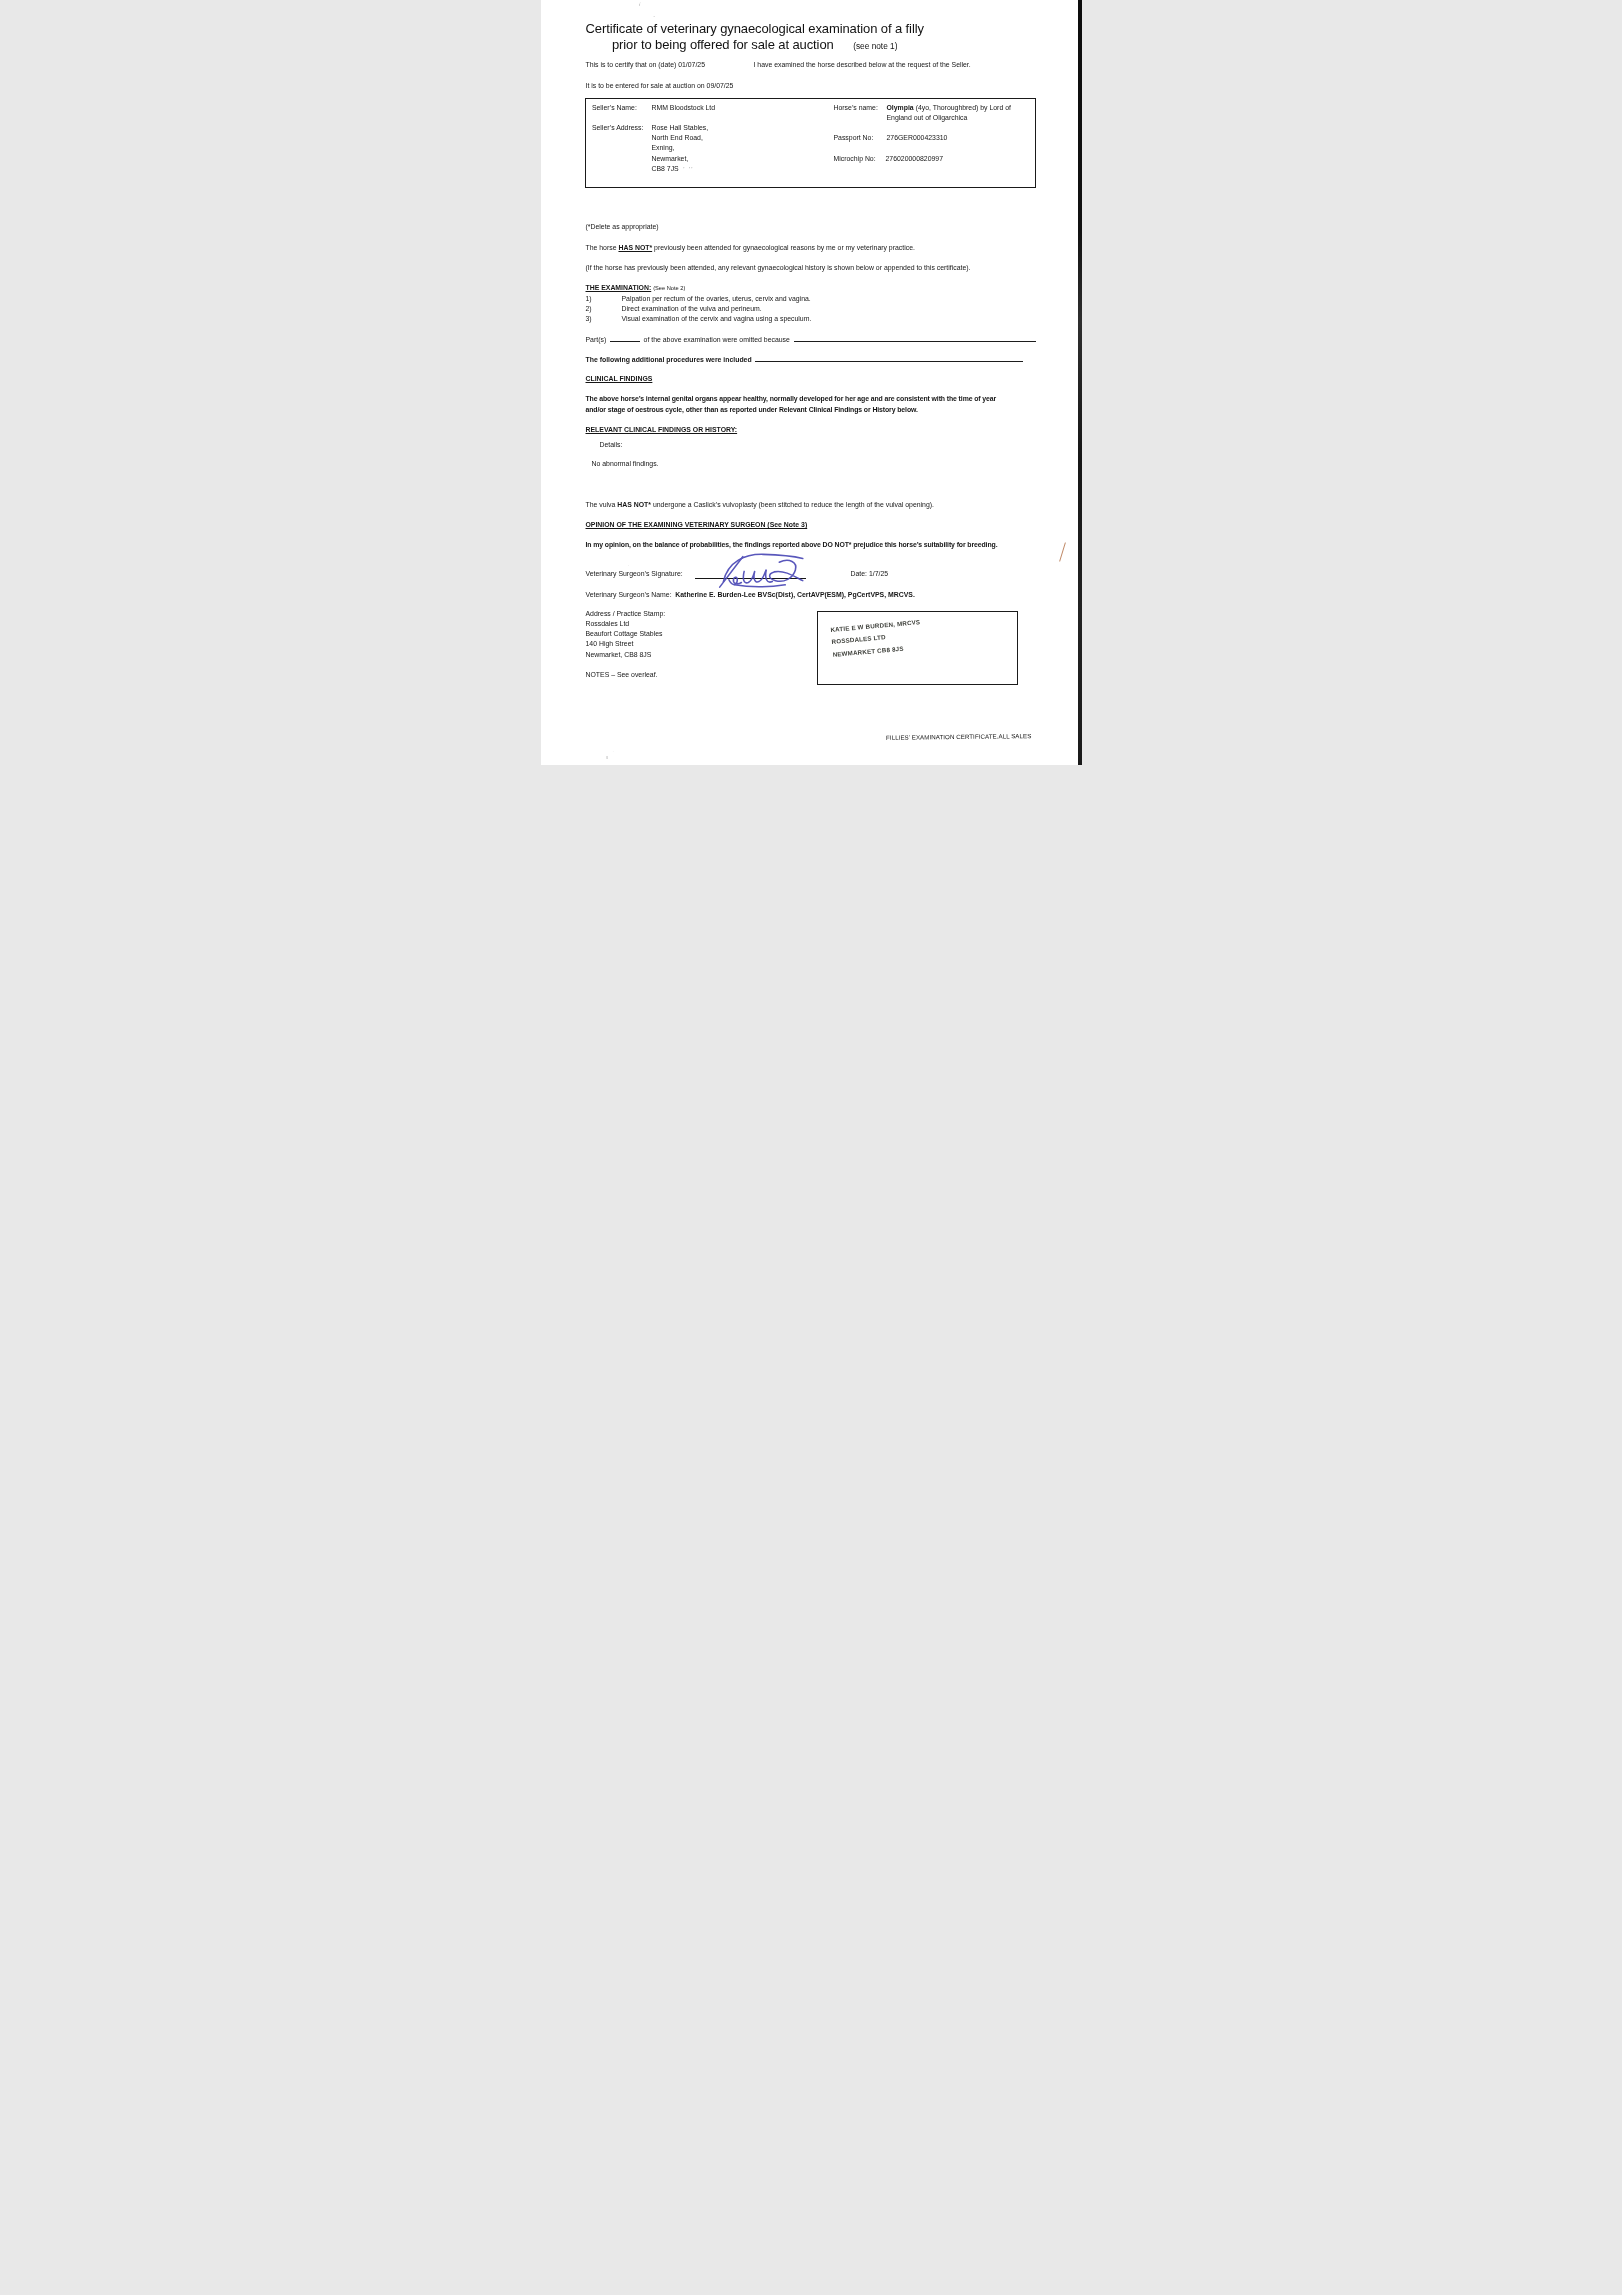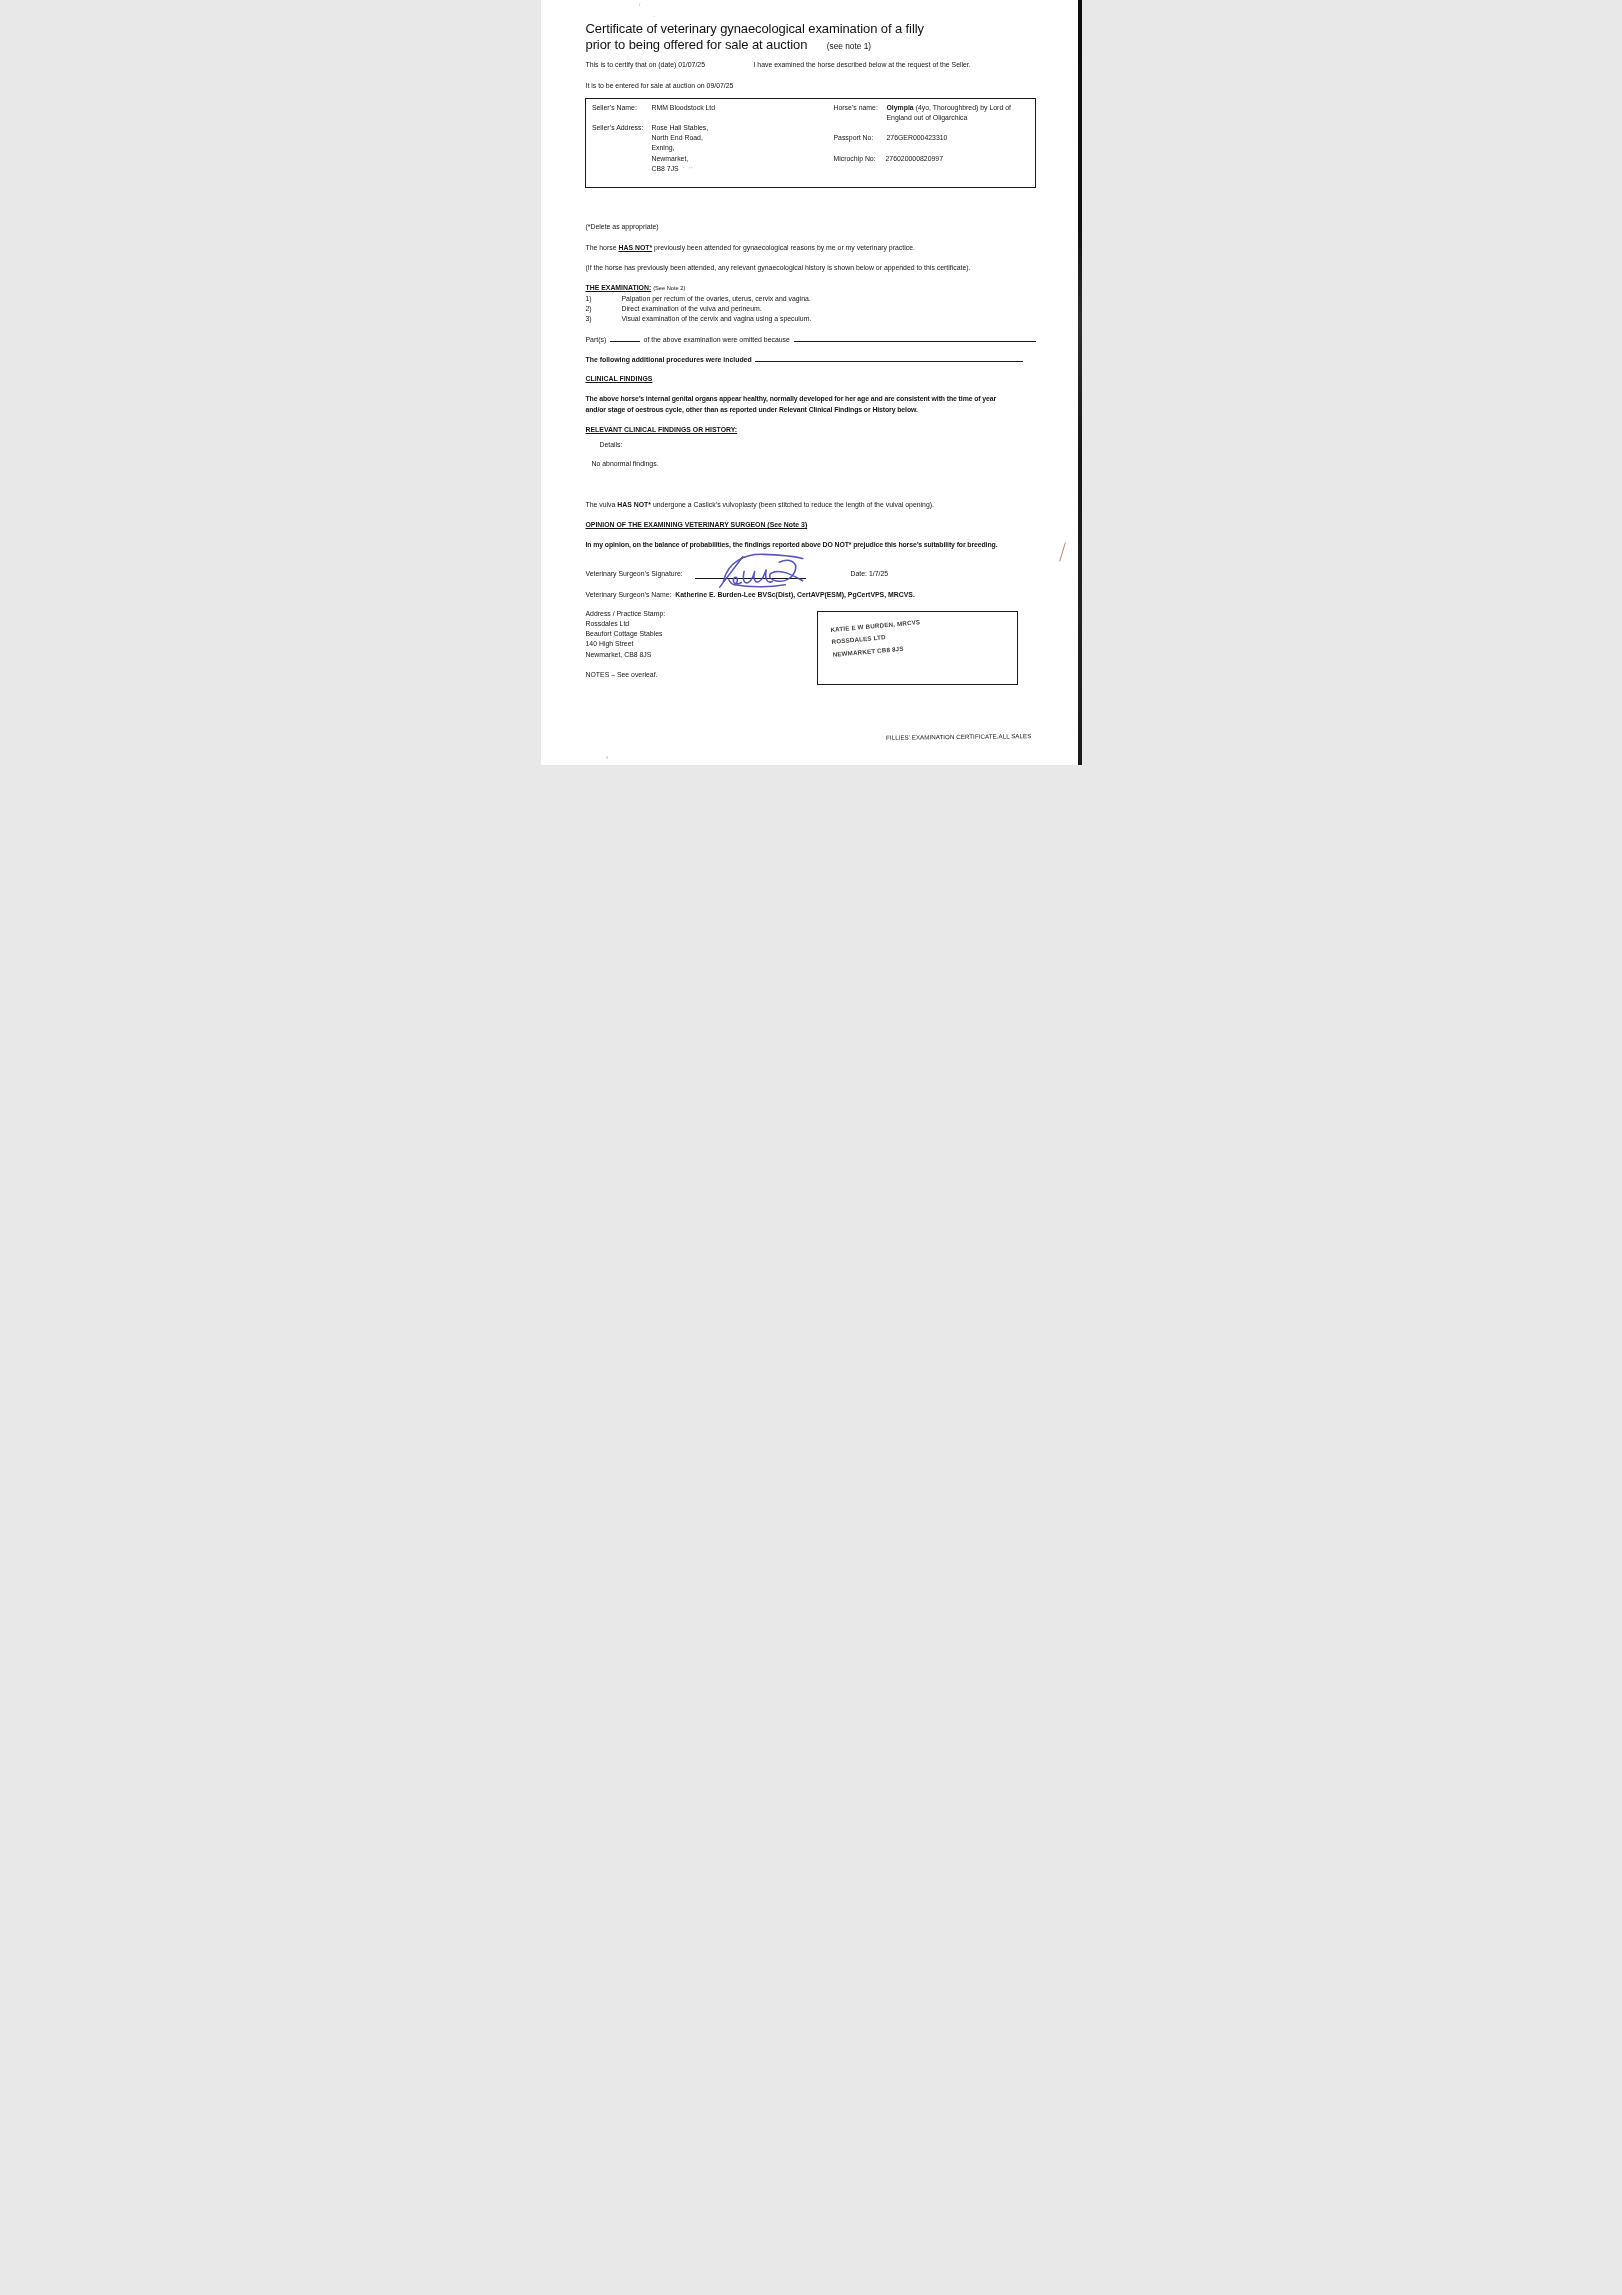--- a/index.html
+++ b/index.html
@@ -8,21 +8,21 @@
     width:541px;height:765px;
     margin:0 auto;
     background:#ffffff;
     font-family:"Liberation Sans","DejaVu Sans",sans-serif;
     color:#161616;
     overflow:hidden;
   }
   .line{position:absolute;font-size:6.9px;white-space:nowrap;line-height:8.7px;}
   .b{font-weight:bold;}
   .bu{font-weight:bold;text-decoration:underline;text-decoration-thickness:0.7px;text-underline-offset:1.4px;}
-  .title{position:absolute;left:45px;top:21px;font-size:13px;line-height:15.6px;letter-spacing:-0.1px;color:#121212;}
+  .title{position:absolute;left:45px;top:21px;font-size:13px;line-height:15.6px;letter-spacing:-0.1px;color:#121212;text-align:center;}
   .title .note{font-size:8.3px;letter-spacing:0;padding-left:16px;}
   .boxed{position:absolute;left:44px;top:98px;width:449px;height:88px;border:0.9px solid #1a1a1a;}
   .bx{position:absolute;font-size:6.9px;white-space:nowrap;}
   .flexline{position:absolute;display:flex;align-items:baseline;}
   .blank{border-bottom:0.9px solid #1d1d1d;height:6px;}
   .fill{flex:1;border-bottom:0.9px solid #1d1d1d;height:6px;margin-left:3.7px;}
   .num{display:inline-block;width:36px;}
   .small-note{font-size:5.7px;font-weight:normal;text-decoration:none;}
   .sig-line{position:absolute;left:154px;top:578px;width:111px;border-bottom:1.1px solid #161616;}
   .stampbox{position:absolute;left:276px;top:611px;width:199px;height:72px;border:0.9px solid #1b1b1b;}

